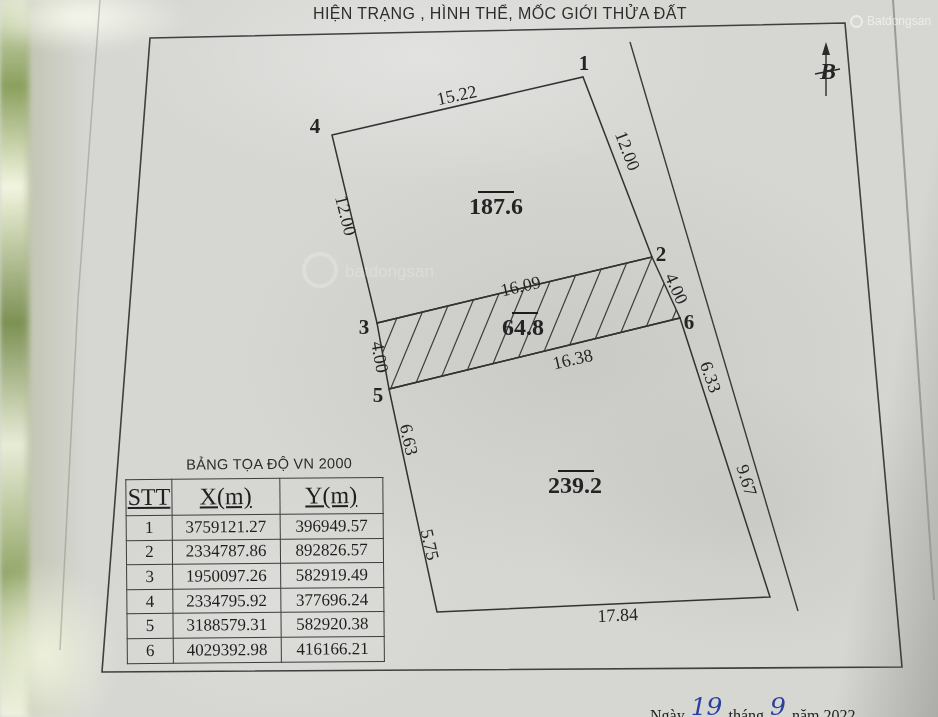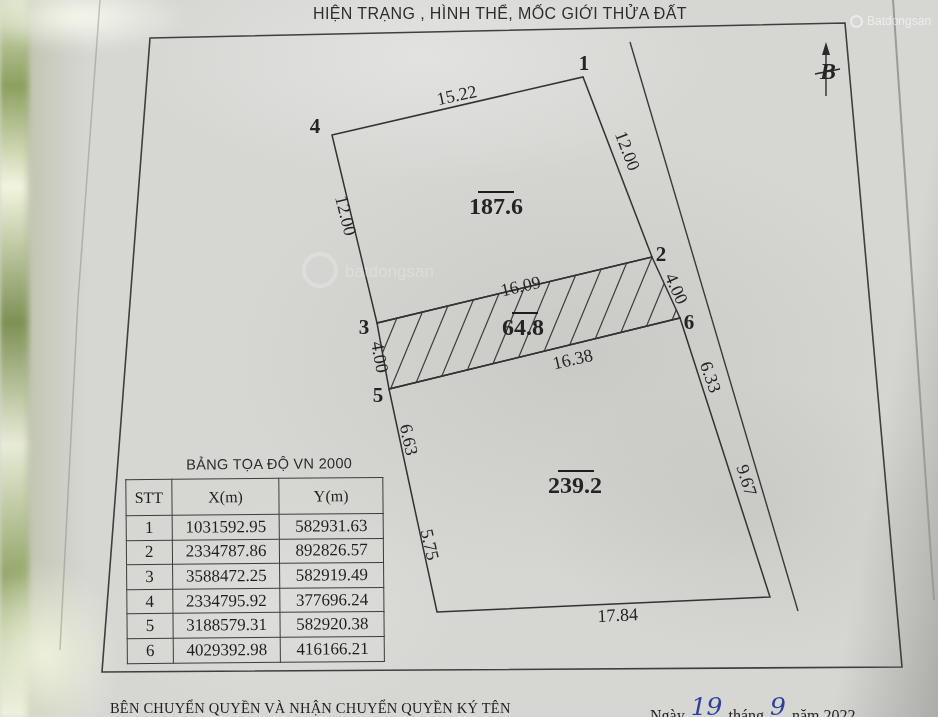--- a/index.html
+++ b/index.html
@@ -32,21 +32,21 @@
   .page-title{position:absolute;left:275px;top:5px;width:450px;text-align:center;
     font-family:"Liberation Sans",sans-serif;font-size:16px;font-weight:500;
     color:#2e2e2e;letter-spacing:.4px;}
   
   .coord-wrap{position:absolute;left:126px;top:456px;width:260px;transform:rotate(-.5deg);}
   .coord-title{font-family:"Liberation Sans",sans-serif;font-size:14.5px;color:#2c2c2c;
     text-align:center;letter-spacing:.3px;margin:0 0 6px 28px;}
   table.coord{border-collapse:collapse;width:258px;background:transparent;}
   table.coord th,table.coord td{border:1.6px solid #3c3c3c;text-align:center;
     color:#1f1f1f;padding:0;}
-  table.coord th{height:35px;font-size:16px;font-weight:normal;}
+  table.coord th{height:35px;font-size:24px;font-weight:normal;text-decoration:underline;}
   table.coord td{height:23.6px;font-size:17px;}
   
   .footer-sign{position:absolute;left:110px;top:700px;width:360px;font-size:14.5px;
     color:#1e1e1e;letter-spacing:.2px;white-space:nowrap;}
   .footer-date{position:absolute;left:650px;top:698px;font-size:16px;color:#1e1e1e;
     white-space:nowrap;}
   .hand{color:#2b3f9e;font-size:25px;font-style:italic;position:relative;top:-6px;
     font-family:"DejaVu Serif",serif;margin:0 2px;}
   
   .wm-tr{position:absolute;left:850px;top:14px;display:flex;align-items:center;gap:4px;
@@ -155,31 +155,31 @@
           <col style="width:104px">
         </colgroup>
       <tbody>
           <tr>
         <th>STT</th>
         <th>X(m)</th>
         <th>Y(m)</th>
       </tr>
       <tr>
         <td>1</td>
-        <td>1031592.95</td>
-        <td>582931.63</td>
+        <td>3759121.27</td>
+        <td>396949.57</td>
       </tr>
       <tr>
         <td>2</td>
         <td>2334787.86</td>
         <td>892826.57</td>
       </tr>
       <tr>
         <td>3</td>
-        <td>3588472.25</td>
+        <td>1950097.26</td>
         <td>582919.49</td>
       </tr>
       <tr>
         <td>4</td>
         <td>2334795.92</td>
         <td>377696.24</td>
       </tr>
       <tr>
         <td>5</td>
         <td>3188579.31</td>
@@ -187,21 +187,20 @@
       </tr>
       <tr>
         <td>6</td>
         <td>4029392.98</td>
         <td>416166.21</td>
       </tr>
     </tbody>
       </table>
   </div>
 
-  <div class="footer-sign">BÊN CHUYỂN QUYỀN VÀ NHẬN CHUYỂN QUYỀN KÝ TÊN</div>
   <div class="footer-date">
     <span>Ngày</span>
     <span class="hand">19</span>
     <span>tháng</span>
     <span class="hand">9</span>
     <span>năm 2022</span>
   </div>
 
   <div class="wm-tr">
     <div class="wm-circle"></div>

